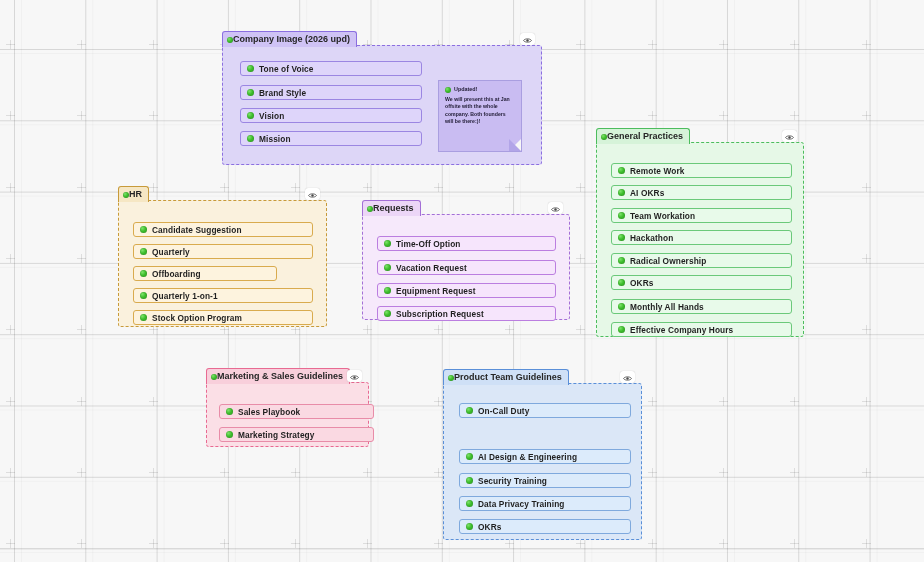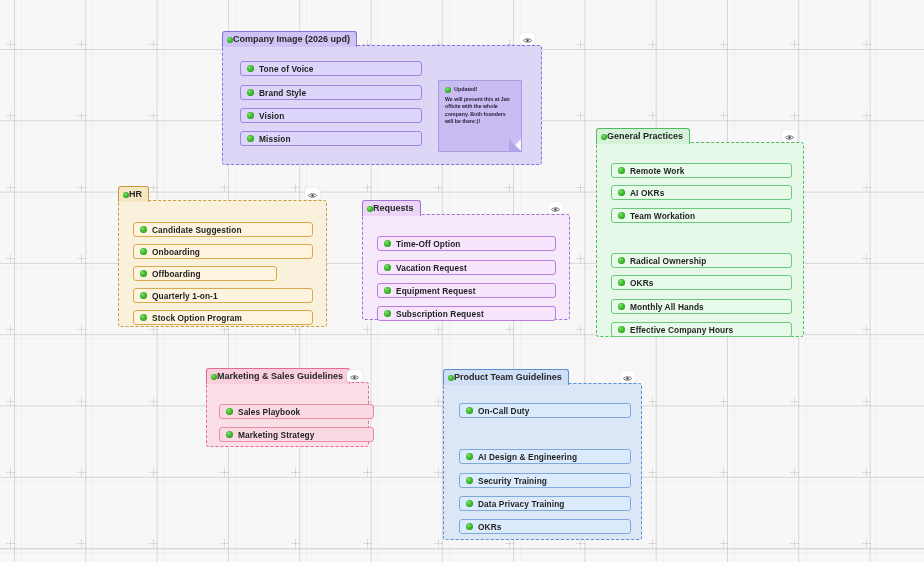--- a/index.html
+++ b/index.html
@@ -348,21 +348,21 @@
               <path d="M1 6 C4 1.5, 14 1.5, 17 6 C14 10.5, 4 10.5, 1 6 Z" fill="none" stroke="#4a4a4a" stroke-width="1.6"></path>
               <circle cx="9" cy="6" r="2.4" fill="#4a4a4a"></circle>
             </svg></span>
         </div>
         <div class="card" style="left:15px;top:36px;width:180px;background:#fdf3de;border-color:#d9ab4e">
           <span class="dot"></span>
           <span>Candidate Suggestion</span>
         </div>
         <div class="card" style="left:15px;top:58px;width:180px;background:#fdf3de;border-color:#d9ab4e">
           <span class="dot"></span>
-          <span>Onboarding</span>
+          <span>Quarterly</span>
         </div>
         <div class="card" style="left:15px;top:80px;width:144px;background:#fdf3de;border-color:#d9ab4e">
           <span class="dot"></span>
           <span>Offboarding</span>
         </div>
         <div class="card" style="left:15px;top:102px;width:180px;background:#fdf3de;border-color:#d9ab4e">
           <span class="dot"></span>
           <span>Quarterly 1-on-1</span>
         </div>
         <div class="card" style="left:15px;top:124px;width:180px;background:#fdf3de;border-color:#d9ab4e">
@@ -416,20 +416,24 @@
           <span>Remote Work</span>
         </div>
         <div class="card" style="left:15px;top:57px;width:181px;background:#e8faea;border-color:#6bc97a">
           <span class="dot"></span>
           <span>AI OKRs</span>
         </div>
         <div class="card" style="left:15px;top:80px;width:181px;background:#e8faea;border-color:#6bc97a">
           <span class="dot"></span>
           <span>Team Workation</span>
         </div>
+        <div class="card" style="left:15px;top:102px;width:181px;background:#e8faea;border-color:#6bc97a">
+          <span class="dot"></span>
+          <span>Hackathon</span>
+        </div>
         <div class="card" style="left:15px;top:125px;width:181px;background:#e8faea;border-color:#6bc97a">
           <span class="dot"></span>
           <span>Radical Ownership</span>
         </div>
         <div class="card" style="left:15px;top:147px;width:181px;background:#e8faea;border-color:#6bc97a">
           <span class="dot"></span>
           <span>OKRs</span>
         </div>
         <div class="card" style="left:15px;top:171px;width:181px;background:#e8faea;border-color:#6bc97a">
           <span class="dot"></span>

